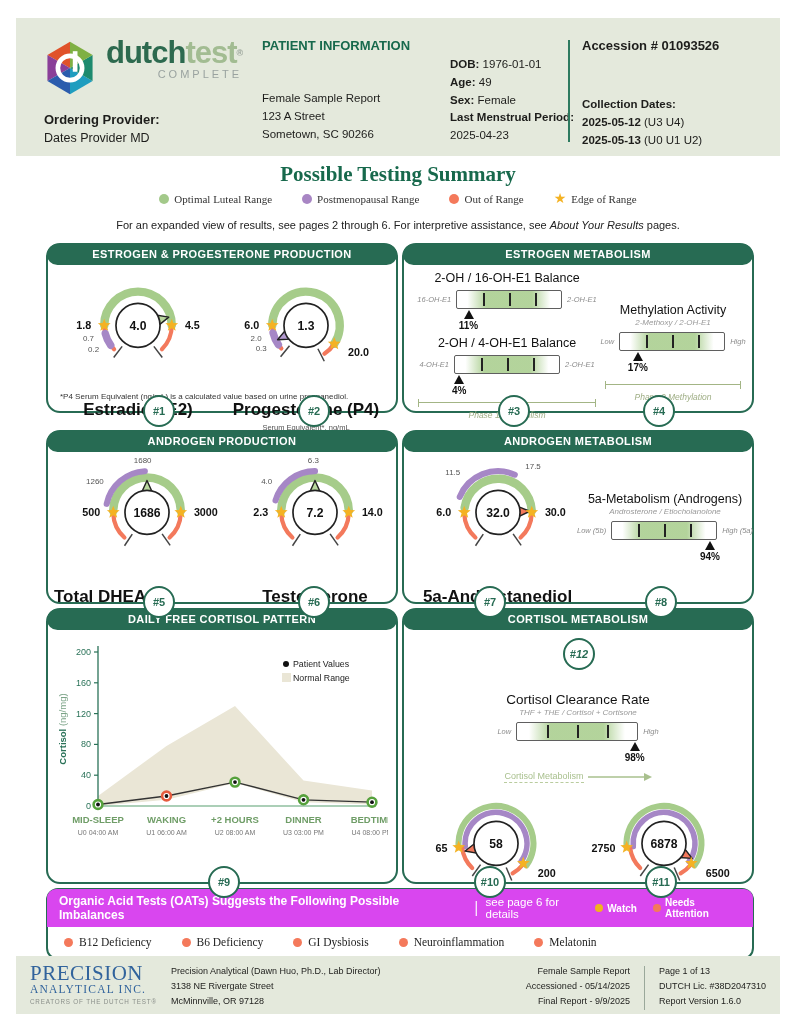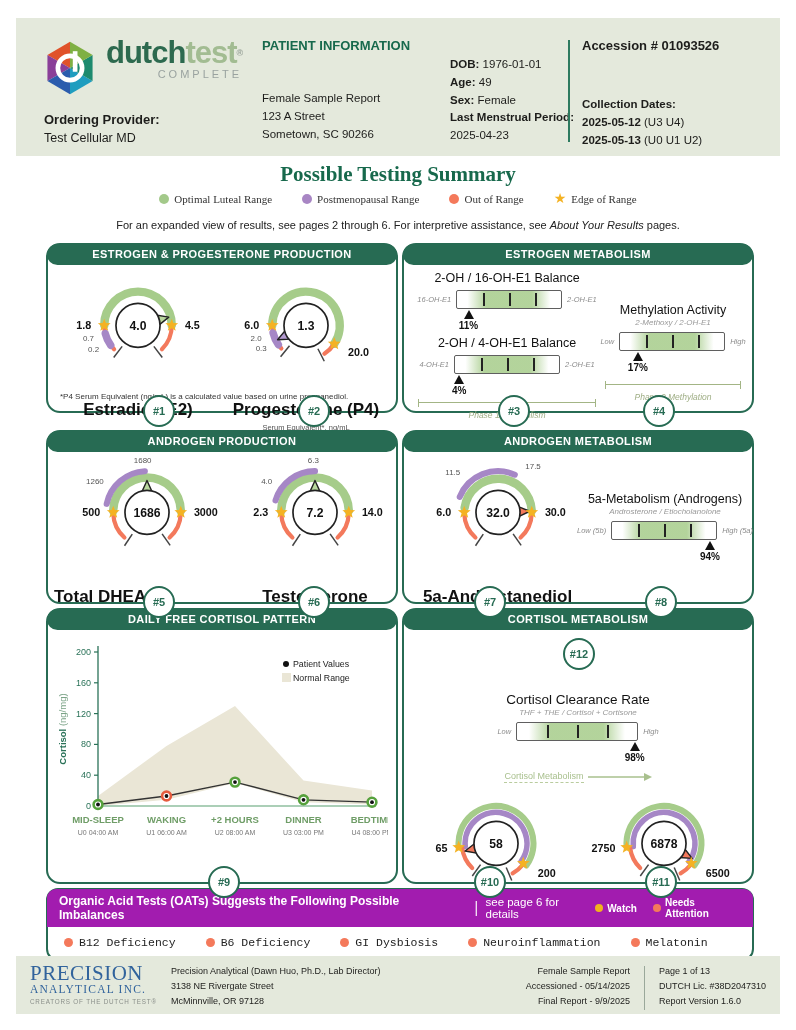--- a/index.html
+++ b/index.html
@@ -26,21 +26,21 @@
   #page-title{width:796px;text-align:center;font-family:"Liberation Serif",serif;font-weight:bold;font-size:21px;color:#17694c;}
   #legend-row{width:796px;display:flex;justify-content:center;gap:30px;font-size:11px;color:#333;align-items:center;}
   .leg-item{display:flex;align-items:center;gap:5px;}
   .leg-dot{width:10px;height:10px;border-radius:50%;display:inline-block;}
   .leg-star{font-size:14px;line-height:10px;}
   #note-row{width:796px;text-align:center;font-size:11px;color:#222;}
   
   .panel{position:absolute;border:2px solid #276b53;border-radius:14px;background:#fff;}
   .panel-h{background:#276b53;color:#fff;text-align:center;font-size:11px;font-weight:bold;letter-spacing:.4px;padding:4px 0 5px;border-radius:11px;margin:-1px -1px 0;}
   .badge{position:absolute;bottom:-16px;width:28px;height:28px;border:2px solid #276b53;border-radius:50%;background:#fff;color:#276b53;font-weight:bold;font-size:11px;display:flex;align-items:center;justify-content:center;z-index:3;}
-  .badge.top{bottom:auto;}
+  .badge.top{bottom:auto;font-style:italic;}
   .gauge-row{display:flex;justify-content:space-around;padding:2px 6px 0;}
   .gauge-block{display:flex;flex-direction:column;align-items:center;}
   .g-title{font-size:17px;font-weight:bold;margin-top:16px;color:#111;}
   .g-sub{font-size:7.5px;color:#555;margin-top:3px;}
   .footnote{position:absolute;left:12px;bottom:10px;font-size:8px;color:#333;}
   
   .bar-block{display:flex;flex-direction:column;align-items:center;}
   .bar-title{font-size:12.5px;font-weight:normal;color:#111;}
   .bar-subtitle{font-size:8px;font-style:italic;color:#999;margin-top:1px;}
   .bar-row{display:flex;align-items:center;gap:5px;margin-top:5px;}
@@ -54,27 +54,27 @@
   
   .bracket{border-top:1.3px solid #a3b585;position:relative;height:5px;}
   .bracket:before,.bracket:after{content:"";position:absolute;top:-4px;width:1.3px;height:8px;background:#a3b585;}
   .bracket:before{left:0;} .bracket:after{right:0;}
   .bracket-label{font-size:8.5px;font-style:italic;color:#9fae85;text-align:center;margin-top:2px;}
   
   .cm-arrow{display:flex;align-items:center;justify-content:center;gap:4px;margin:4px 0 0;}
   .cm-arrow-text{font-size:9px;color:#a9c08e;border-bottom:1px dashed #b9cc9e;padding-bottom:1px;}
   
   #oat{position:absolute;left:46px;top:888px;width:704px;border:2px solid #276b53;border-radius:12px;background:#fff;}
-  .oat-h{background:#a21caf;color:#fff;display:flex;align-items:center;padding:5px 12px;border-radius:9px 9px 0 0;margin:-1px -1px 0;}
+  .oat-h{background:#d946ef;color:#fff;display:flex;align-items:center;padding:5px 12px;border-radius:9px 9px 0 0;margin:-1px -1px 0;}
   .oat-title{font-size:12px;font-weight:bold;}
   .oat-sep{margin:0 7px;font-weight:normal;opacity:.85;}
   .oat-sub{font-size:11.5px;font-weight:normal;}
   .oat-leg{margin-left:auto;display:flex;gap:16px;align-items:center;font-size:10px;font-weight:bold;}
   .oat-leg-item{display:flex;align-items:center;gap:4px;}
-  .oat-items{display:flex;gap:30px;padding:9px 16px 10px;font-family:Liberation Mono, monospace;font-size:11.5px;color:#222;}
+  .oat-items{display:flex;gap:30px;padding:9px 16px 10px;font-family:Liberation Serif, serif;font-size:11.5px;color:#222;}
   .oat-item{display:flex;align-items:center;gap:6px;}
   .dot{border-radius:50%;display:inline-block;}
   
   #footer-content{display:flex;align-items:flex-start;padding:8px 14px;gap:14px;}
   .f-logo1{font-family:"Liberation Serif",serif;font-size:21px;color:#31639c;letter-spacing:.5px;line-height:19px;}
   .f-logo2{font-family:"Liberation Serif",serif;font-size:11.5px;color:#31639c;letter-spacing:1.2px;line-height:13px;}
   .f-logo3{font-size:6.3px;color:#8a8f8a;letter-spacing:.8px;margin-top:2px;}
   .f-lines{font-size:9px;line-height:1.65;color:#1d1d1b;}
   .f-right{margin-left:auto;text-align:right;}
   .f-vline{width:1px;background:#9aa89a;height:44px;margin-top:2px;}
@@ -96,21 +96,21 @@
             <circle cx="30" cy="32" r="13" fill="none" stroke="#fff" stroke-width="5"></circle>
             <rect x="33" y="14" width="5" height="22" fill="#fff"></rect>
           </svg></span>
       <span>
         <div class="brand-line"><span class="brand-dutch">dutch</span><span class="brand-test">test</span><span class="brand-reg">®</span></div>
         <div class="brand-sub">COMPLETE</div>
       </span>
     </div>
     <div class="abs" style="left:28px;top:94px;">
       <div class="hp-label" style="font-size:13px;">Ordering Provider:</div>
-      <div class="hp-val" style="font-size:12.5px;margin-top:4px;">Test Cellular MD</div>
+      <div class="hp-val" style="font-size:12.5px;margin-top:4px;">Dates Provider MD</div>
     </div>
     <div class="abs grn bold" style="left:246px;top:20px;font-size:13px;">PATIENT INFORMATION</div>
     <div class="abs hline" style="left:246px;top:72px;">
       <div>Female Sample Report</div>
       <div>123 A Street</div>
       <div>Sometown, SC 90266</div>
     </div>
     <div class="abs hline" style="left:434px;top:38px;">
       <div><span class="hp-label">DOB:</span> <span>1976-01-01</span></div>
       <div><span class="hp-label">Age:</span> <span>49</span></div>

